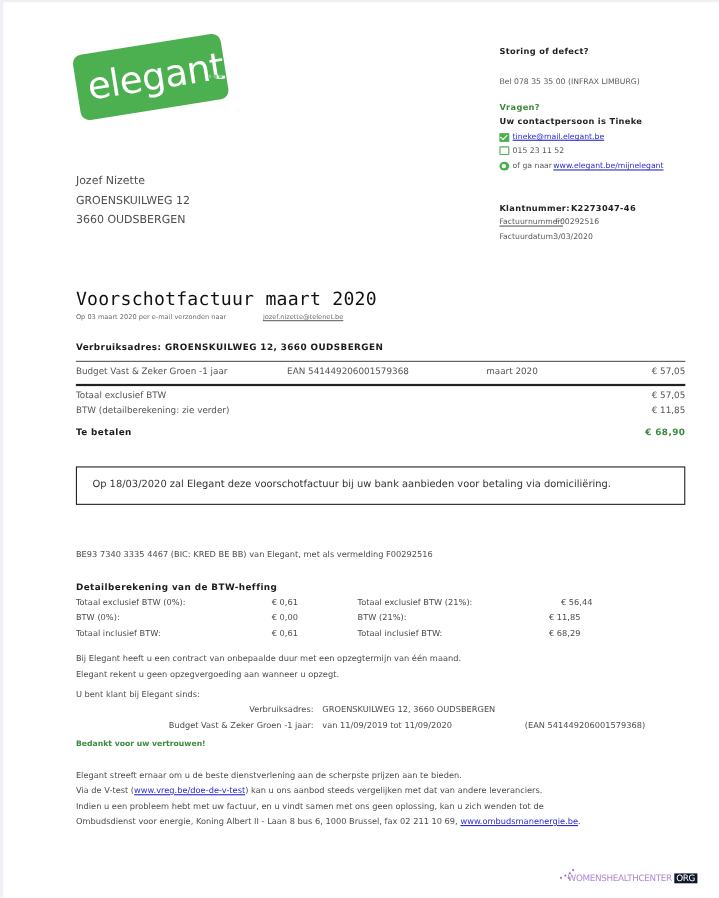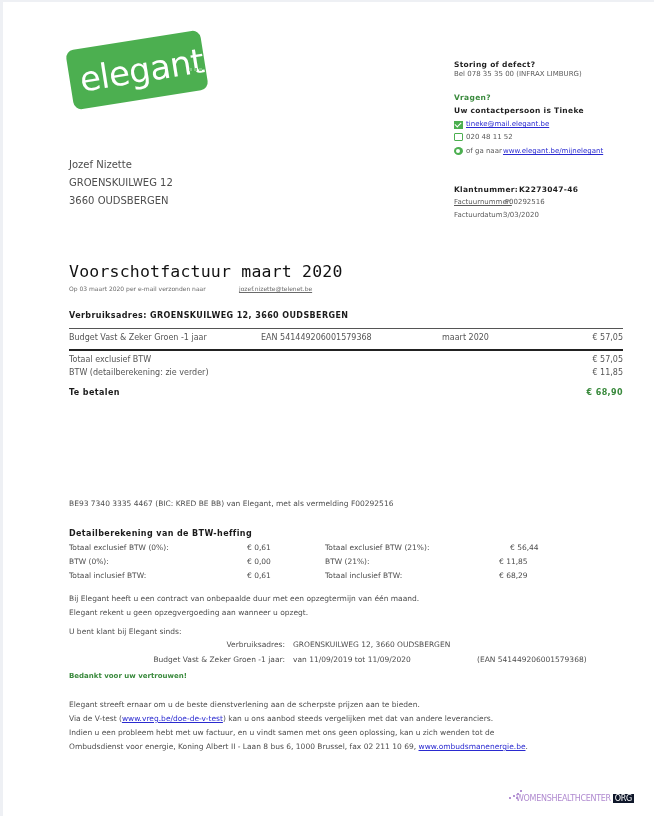--- a/index.html
+++ b/index.html
@@ -54,30 +54,30 @@
 <body>
 
 <div class="page">
 
   <div class="logo">
     <div class="logo-box"></div>
     <div class="logo-text">elegant</div>
   </div>
   <div class="logo-dots"><i></i><i></i><i></i></div>
 
-  <div class="abs info-bold c-dark" style="left:451px; top:58px;">Storing of defect?</div>
+  <div class="abs info-bold c-dark" style="left:451px; top:40px;">Storing of defect?</div>
   <div class="abs info c-gray" style="left:451px; top:68px;">Bel 078 35 35 00 (INFRAX LIMBURG)</div>
   <div class="abs info-bold c-green" style="left:451px; top:91px;">Vragen?</div>
   <div class="abs info-bold c-dark" style="left:451px; top:104px;">Uw contactpersoon is Tineke</div>
 
   <span class="ic ic-mail" style="left:451px; top:119px;"></span>
   <a class="abs info link" style="left:463px; top:118px;">tineke@mail.elegant.be</a>
 
   <span class="ic ic-phone" style="left:451px; top:131px;"></span>
-  <div class="abs info c-gray" style="left:463px; top:131px;">020 48 11 52</div>
+  <div class="abs info c-gray" style="left:463px; top:131px;">015 23 11 52</div>
 
   <span class="ic ic-globe" style="left:451px; top:145px;"></span>
   <div class="abs info c-gray" style="left:463px; top:145px;">of ga naar</div>
   <a class="abs info link" style="left:500px; top:145px;">www.elegant.be/mijnelegant</a>
 
   <div class="abs info-bold c-dark" style="left:451px; top:183px;">Klantnummer:</div>
   <div class="abs info-bold c-dark" style="left:516px; top:183px;">K2273047-46</div>
   <div class="abs info c-gray" style="left:451px; top:196px;text-decoration:underline;">Factuurnummer:</div>
   <div class="abs info c-gray" style="left:502px; top:196px;">F00292516</div>
   <div class="abs info c-gray" style="left:451px; top:209px;">Factuurdatum:</div>
@@ -103,20 +103,23 @@
   <div class="hr thick" style="left:66px; top:347px; width:554px;"></div>
 
   <div class="abs row-t" style="left:66px; top:353px;">Totaal exclusief BTW</div>
   <div class="abs row-t r" style="left:520px; top:353px; width:100px;">€ 57,05</div>
   <div class="abs row-t" style="left:66px; top:366px;">BTW (detailberekening: zie verder)</div>
   <div class="abs row-t r" style="left:520px; top:366px; width:100px;">€ 11,85</div>
 
   <div class="abs section-h" style="left:66px; top:386px;">Te betalen</div>
   <div class="abs section-h r c-green" style="left:520px; top:386px; width:100px; color:#3a8a3d;">€ 68,90</div>
 
+  <div class="notice">
+    <span>Op 18/03/2020 zal Elegant deze voorschotfactuur bij uw bank aanbieden voor betaling via domiciliëring.</span>
+  </div>
 
   <div class="abs p" style="left:66px; top:496px;">BE93 7340 3335 4467 (BIC: KRED BE BB) van Elegant, met als vermelding F00292516</div>
 
   <div class="abs section-h" style="left:66px; top:527px;">Detailberekening van de BTW-heffing</div>
 
   <div class="abs btw-row" style="left:66px; top:541px;">Totaal exclusief BTW (0%):</div>
   <div class="abs btw-row" style="left:244px; top:541px;">€ 0,61</div>
   <div class="abs btw-row" style="left:66px; top:555px;">BTW (0%):</div>
   <div class="abs btw-row" style="left:244px; top:555px;">€ 0,00</div>
   <div class="abs btw-row" style="left:66px; top:569px;">Totaal inclusief BTW:</div>

